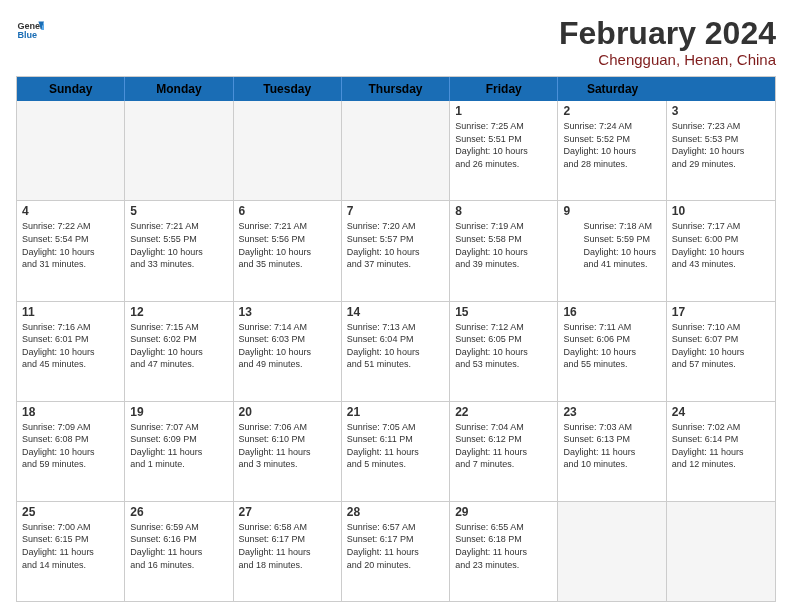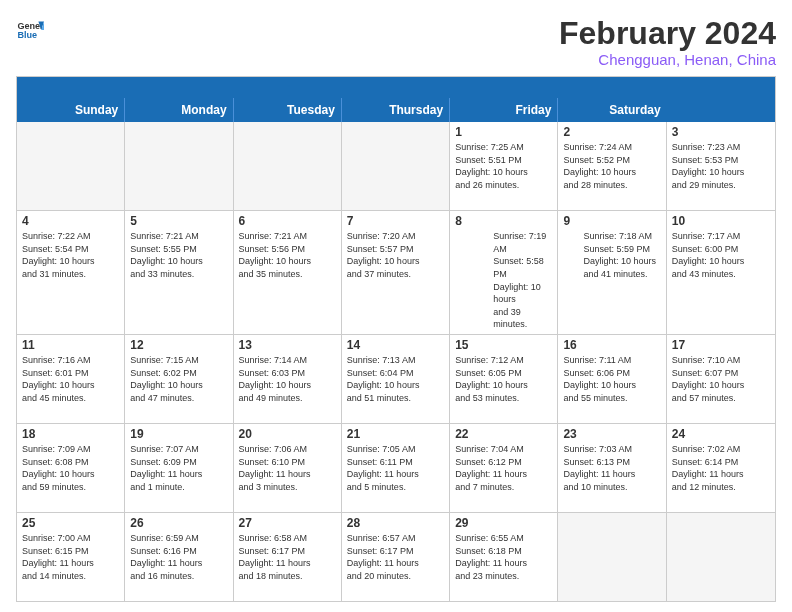--- a/index.html
+++ b/index.html
@@ -36,41 +36,40 @@
       text-align: right;
     }
     .month-title {
       font-size: 32px;
       font-weight: bold;
       color: #333;
       line-height: 1.1;
     }
     .subtitle {
       font-size: 15px;
-      color: #8b5cf6;
+      color: #7f1d1d;
     }
     .calendar {
       flex: 1;
       display: flex;
       flex-direction: column;
       border: 1px solid #ccc;
     }
     .cal-header {
       display: grid;
       grid-template-columns: repeat(7, 1fr);
       background: #1a6db5;
     }
     .cal-header-cell {
-      color: #ffffff;
+      color: #000000;
       font-size: 12px;
       font-weight: bold;
       padding: 5px 6px;
       border-right: 1px solid #4a90d9;
-      text-align: right;
-      margin-top: 21px;
+      text-align: center;
     }
     .cal-header-cell:last-child { border-right: none; }
     .cal-body {
       flex: 1;
       display: flex;
       flex-direction: column;
     }
     .cal-row {
       flex: 1;
       display: grid;
@@ -182,21 +181,21 @@
           </div>
           <div class="cal-cell">
             <div class="day-num">7</div>
             <div class="cell-info" style="white-space: pre-line;">Sunrise: 7:20 AM
 Sunset: 5:57 PM
 Daylight: 10 hours
 and 37 minutes.</div>
           </div>
           <div class="cal-cell">
             <div class="day-num">8</div>
-            <div class="cell-info" style="white-space: pre-line; margin-left: 38px;">Sunrise: 7:19 AM
+            <div class="cell-info" style="white-space: pre-line;">Sunrise: 7:19 AM
 Sunset: 5:58 PM
 Daylight: 10 hours
 and 39 minutes.</div>
           </div>
           <div class="cal-cell">
             <div class="day-num">9</div>
             <div class="cell-info" style="white-space: pre-line; margin-left: 20px;">Sunrise: 7:18 AM
 Sunset: 5:59 PM
 Daylight: 10 hours
 and 41 minutes.</div>

